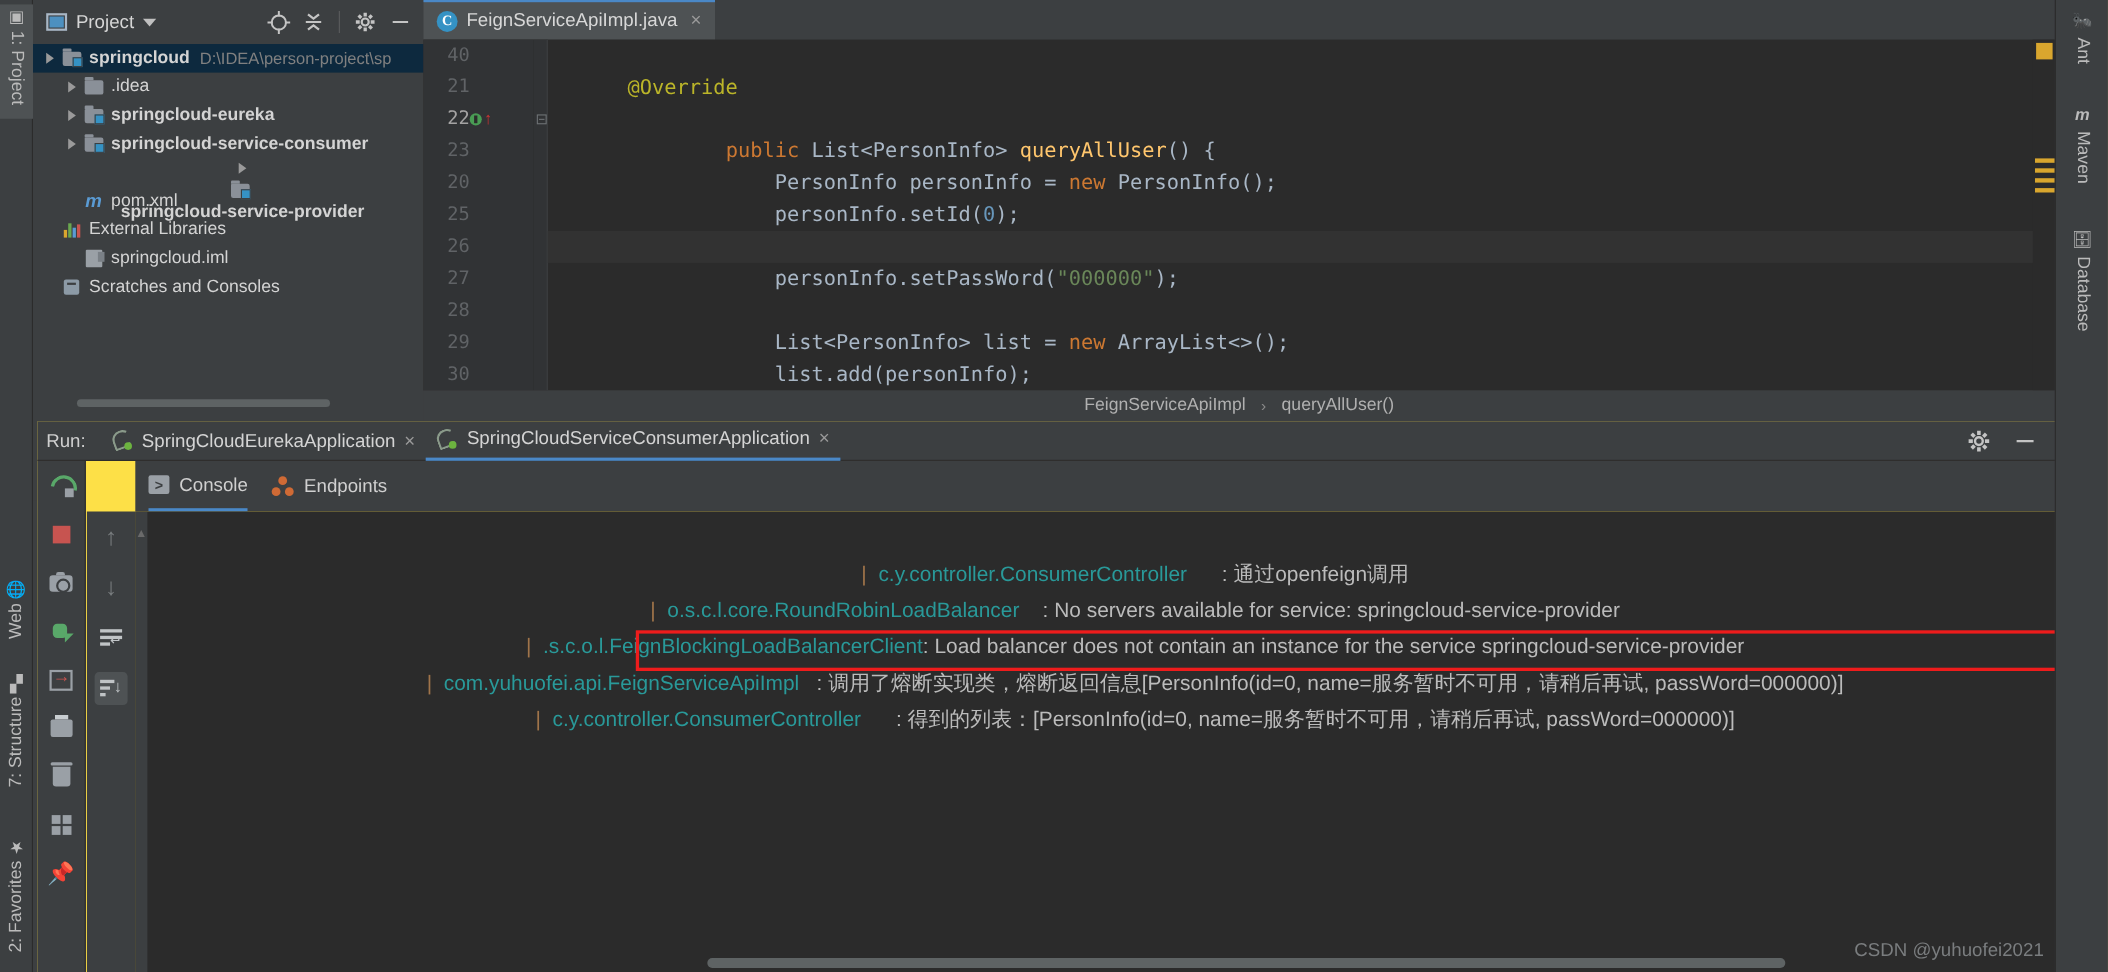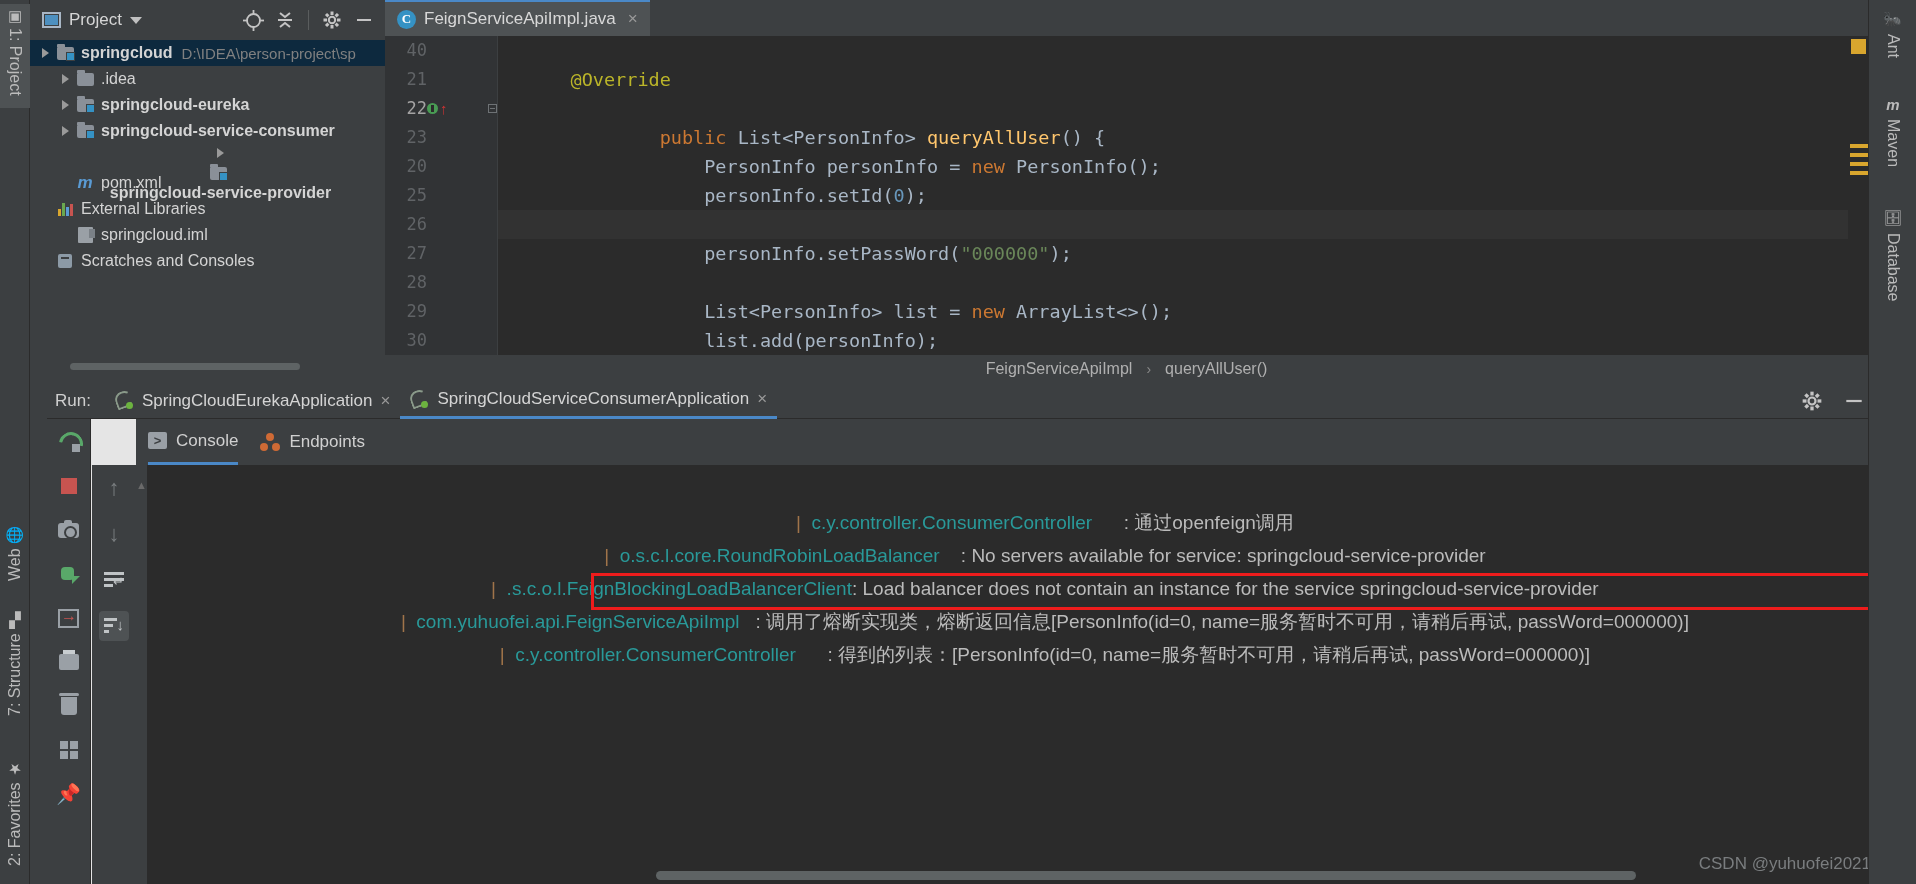--- a/index.html
+++ b/index.html
@@ -261,23 +261,23 @@
     background: #3c3f41;
     display: flex; align-items: center;
     justify-content: center;
     gap: 14px;
     font-size: 16px; color: #b0b0b0;
   }
   .bc-sep { color: #8a8a8a; font-size: 14px; }
 
   
   .run-panel {
-    position: absolute; left: 47px; top: 383px;
+    position: absolute; left: 34px; top: 383px;
     width: 1838px; height: 501px;
-    background: #e5e5e5;
+    background: #fde047;
   }
   .run-header {
     position: relative;
     height: 36px;
     background: #3c3f41;
     display: flex; align-items: center;
     border-bottom: 1px solid #2b2b2b;
   }
   .run-label { font-size: 17px; color: #cfcfcf; margin-left: 8px; margin-right: 14px; }
   .run-tab {

